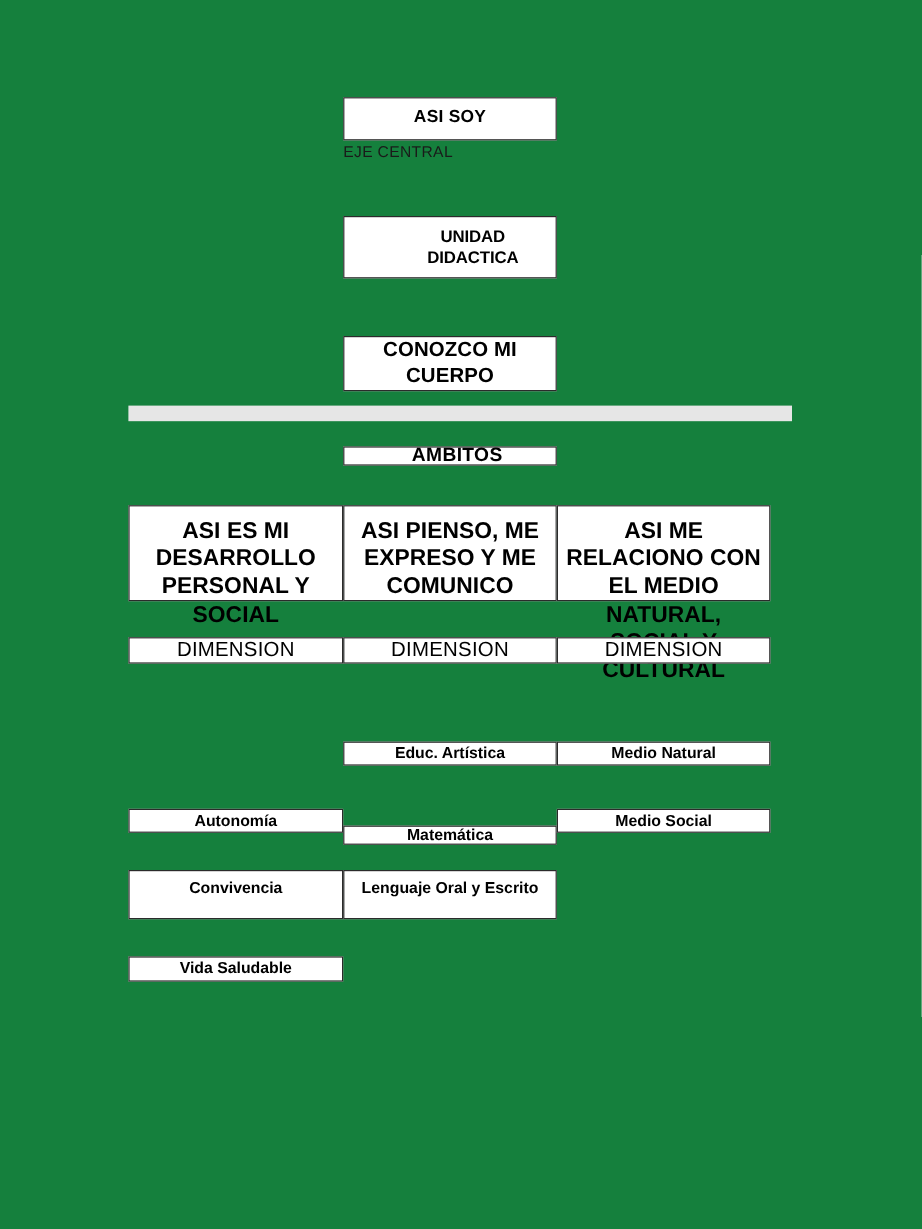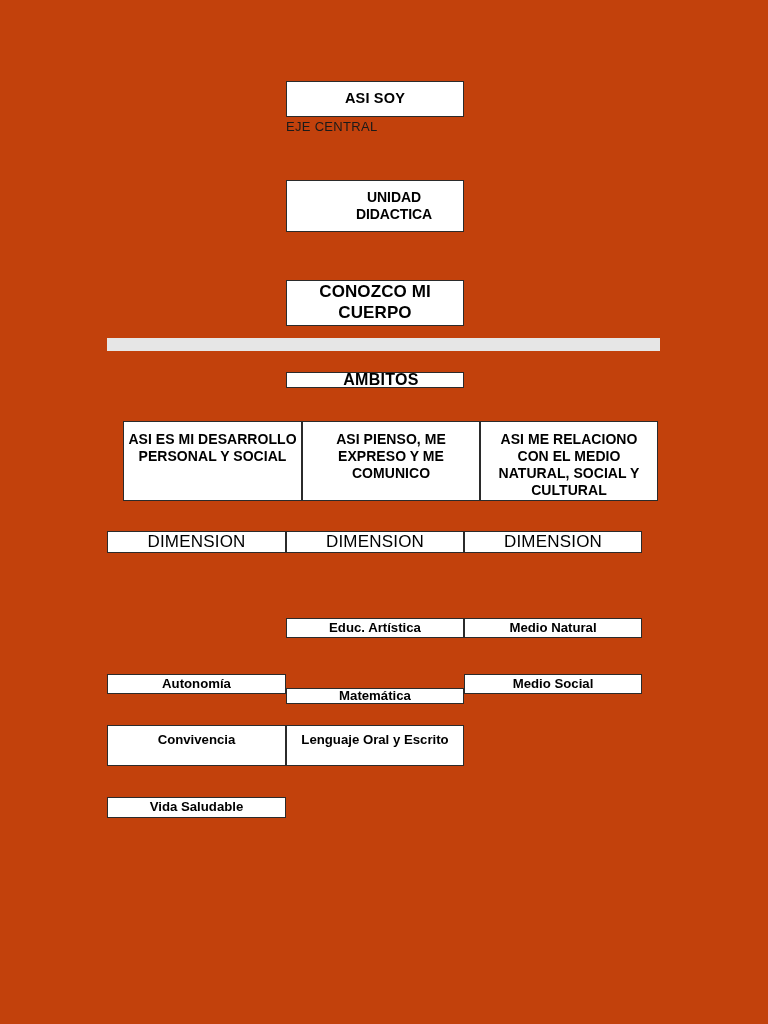--- a/index.html
+++ b/index.html
@@ -12,21 +12,21 @@
     height: 1024px;
     position: relative;
     font-family: "Liberation Sans", sans-serif;
     color: #000000;
     overflow: hidden;
   }
 
   .page {
     position: absolute;
     inset: 0;
-    background: #c2410c;
+    background: #15803d;
     text-decoration: underline;
   }
 
   
   .abs { position: absolute; box-sizing: border-box; }
 
   .box {
     border: 1.6px solid #2b2b2b;
     background: #ffffff;
     display: flex;
@@ -63,25 +63,24 @@
   }
   .gray-bar {
     background: #e6e6e6;
   }
   .ambitos-box {
     font-size: 16px;
     letter-spacing: 0.3px;
     padding-left: 16px;
   }
   .ambito-cell {
-    font-size: 14px;
+    font-size: 19px;
     letter-spacing: 0.05px;
     align-items: flex-start;
     padding-top: 9px;
-    margin-left: 16px;
   }
   .dimension-cell {
     font-size: 17px;
     font-weight: normal;
     letter-spacing: 0.2px;
   }
   .item-cell {
     font-size: 13.2px;
   }
   .item-cell.tall {

